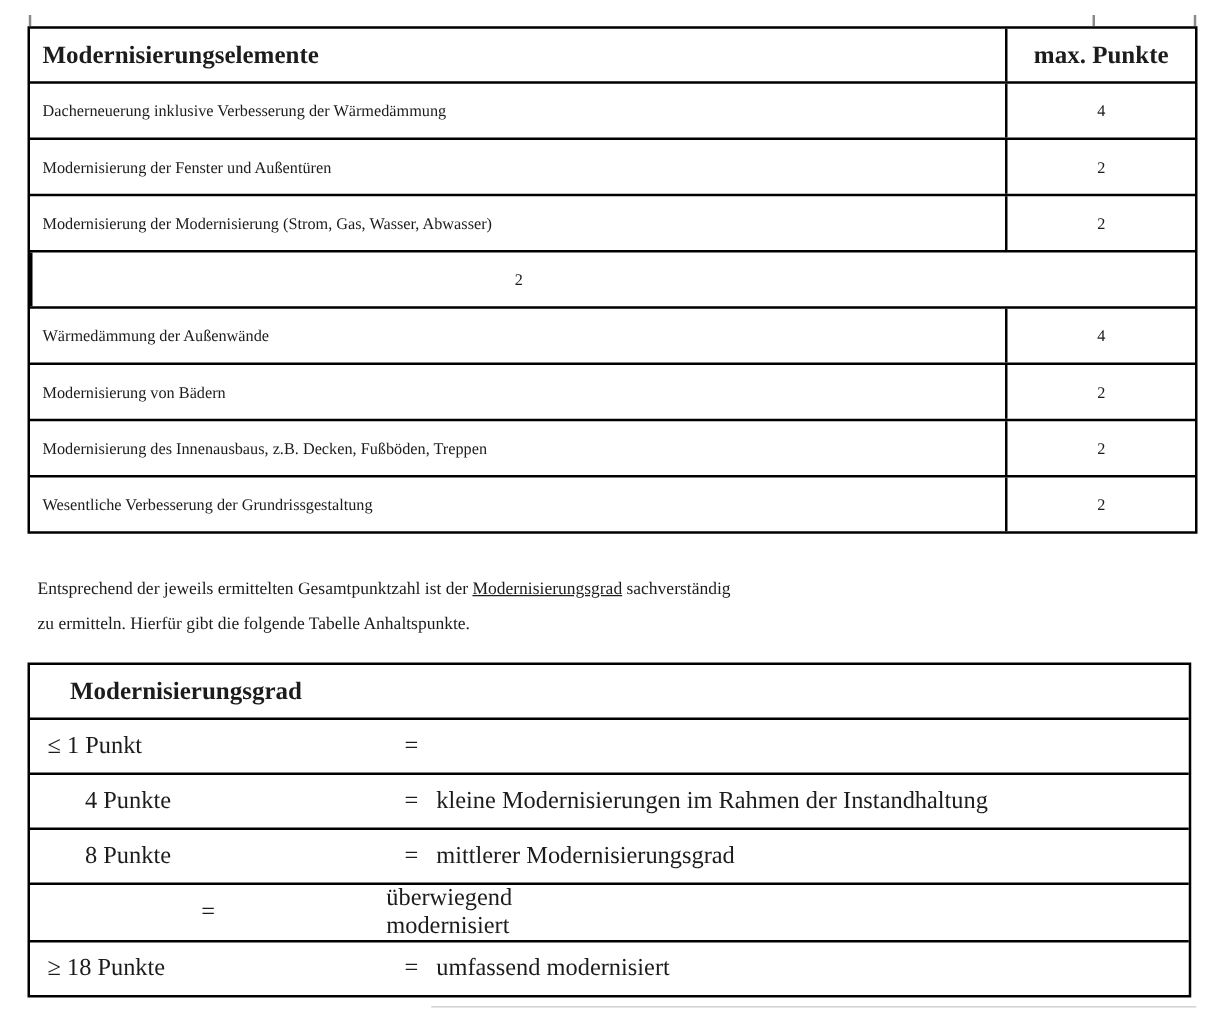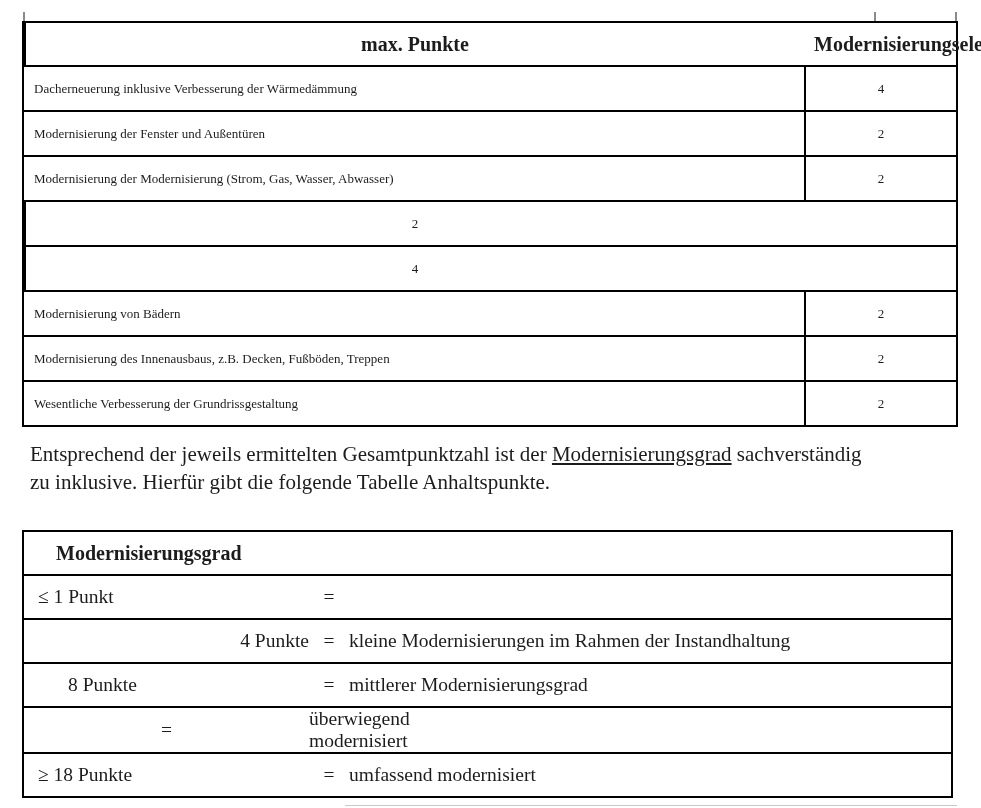--- a/index.html
+++ b/index.html
@@ -36,22 +36,22 @@
     padding: 2px 4px;
   }
   .t1-header .t1-cell {
     font-weight: bold;
     font-size: 20px;
     min-height: 42px;
   }
 
   
   .paragraph {
-    position: absolute; left: 30px; top: 440px; width: 940px;
-    font-size: 21px;
+    position: absolute; left: 30px; top: 458px; width: 940px;
+    font-size: 14px;
     line-height: 28px;
   }
   .paragraph .u { text-decoration: underline; }
 
   
   .table2 {
     position: absolute; left: 22px; top: 530px; width: 931px;
     border: 2px solid #000;
     background: #fff;
   }
@@ -63,21 +63,21 @@
   }
   .t2-row {
     display: grid;
     grid-template-columns: 285px 40px 1fr;
     border-top: 2px solid #000;
     min-height: 44px;
     align-items: center;
     font-size: 19.5px;
   }
   .t2-points { padding-left: 14px; }
-  .t2-row:nth-of-type(3) .t2-points { padding-left: 44px; text-align: right; }
+  .t2-row:nth-of-type(3) .t2-points { padding-left: 44px; }
   .t2-row:nth-of-type(4) .t2-points { padding-left: 44px; }
   .t2-row:nth-of-type(5) .t2-points { padding-left: 36px; }
   .t2-eq { text-align: center; }
   .t2-desc { padding-right: 6px; }
 
   
   .top-tick {
     position: absolute; top: 12px; width: 2px; height: 9px;
     background: #8a8a8a;
   }
@@ -91,58 +91,59 @@
 </style>
 </head>
 <body>
 
 <div class="top-tick tk1"></div>
 <div class="top-tick tk2"></div>
 <div class="top-tick tk3"></div>
 
 <div class="table1">
   <div class="t1-row t1-header">
+    <div class="t1-cell">Modernisierungselemente</div>
     <div class="t1-cell points">max. Punkte</div>
-    <div class="t1-cell">Modernisierungselemente</div>
   </div>
   <div class="t1-row">
     <div class="t1-cell">Dacherneuerung inklusive Verbesserung der Wärmedämmung</div>
     <div class="t1-cell points">4</div>
   </div>
   <div class="t1-row">
     <div class="t1-cell">Modernisierung der Fenster und Außentüren</div>
     <div class="t1-cell points">2</div>
   </div>
   <div class="t1-row">
     <div class="t1-cell">Modernisierung der Modernisierung (Strom, Gas, Wasser, Abwasser)</div>
     <div class="t1-cell points">2</div>
   </div>
   <div class="t1-row">
     <div class="t1-cell points">2</div>
   </div>
   <div class="t1-row">
+    <div class="t1-cell">Wärmedämmung der Außenwände</div>
     <div class="t1-cell points">4</div>
   </div>
   <div class="t1-row">
     <div class="t1-cell">Modernisierung von Bädern</div>
     <div class="t1-cell points">2</div>
   </div>
   <div class="t1-row">
     <div class="t1-cell">Modernisierung des Innenausbaus, z.B. Decken, Fußböden, Treppen</div>
     <div class="t1-cell points">2</div>
   </div>
   <div class="t1-row">
     <div class="t1-cell">Wesentliche Verbesserung der Grundrissgestaltung</div>
     <div class="t1-cell points">2</div>
   </div>
 </div>
 
 <div class="paragraph">
   <span>Entsprechend der jeweils ermittelten Gesamtpunktzahl ist der </span><span class="u">Modernisierungsgrad</span><span> sachverständig</span><br>
-  <span>zu inklusive. Hierfür gibt die folgende Tabelle Anhaltspunkte.</span>
+  <span>zu ermitteln. Hierfür gibt die folgende Tabelle Anhaltspunkte.</span>
 </div>
 
 <div class="table2">
   <div class="t2-header">Modernisierungsgrad</div>
   <div class="t2-row">
     <div class="t2-points">≤ 1 Punkt</div>
     <div class="t2-eq">=</div>
   </div>
   <div class="t2-row">
     <div class="t2-points">4 Punkte</div>

